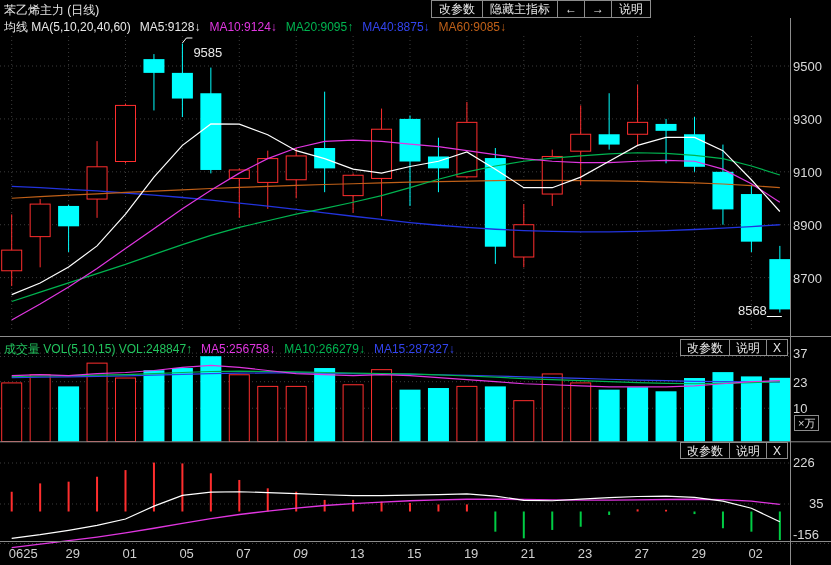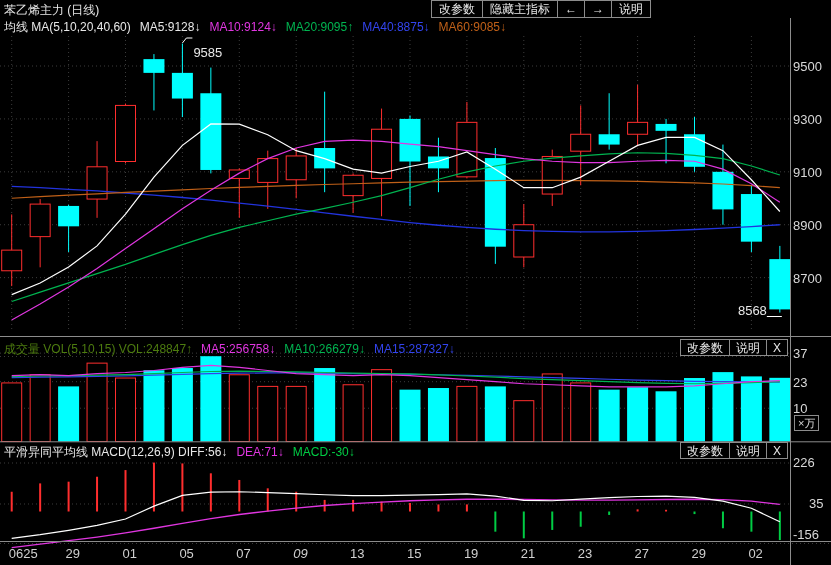--- a/index.html
+++ b/index.html
@@ -195,29 +195,28 @@
       <button class="tbtn">改参数</button>
       <button class="tbtn">隐藏主指标</button>
       <button class="tbtn">←</button>
       <button class="tbtn">→</button>
       <button class="tbtn">说明</button>
     </div>
   </div>
 
   <div id="main-indicators" class="indrow"><span class="ind" style="color: rgb(232, 232, 232);">均线 MA(5,10,20,40,60)</span><span class="ind" style="color: rgb(232, 232, 232);">MA5:9128↓</span><span class="ind" style="color: rgb(224, 54, 224);">MA10:9124↓</span><span class="ind" style="color: rgb(0, 180, 80);">MA20:9095↑</span><span class="ind" style="color: rgb(51, 68, 238);">MA40:8875↓</span><span class="ind" style="color: rgb(192, 96, 24);">MA60:9085↓</span></div>
 
-  <div id="vol-indicators" class="indrow"><span class="ind" style="color: #4d7c0f; margin-top: 6px;">成交量 VOL(5,10,15) VOL:248847↑</span><span class="ind" style="color: rgb(224, 54, 224);">MA5:256758↓</span><span class="ind" style="color: rgb(0, 180, 80);">MA10:266279↓</span><span class="ind" style="color: rgb(51, 68, 238);">MA15:287327↓</span></div>
+  <div id="vol-indicators" class="indrow"><span class="ind" style="color: #22c55e; margin-top: 6px;">成交量 VOL(5,10,15) VOL:248847↑</span><span class="ind" style="color: rgb(224, 54, 224);">MA5:256758↓</span><span class="ind" style="color: rgb(0, 180, 80);">MA10:266279↓</span><span class="ind" style="color: rgb(51, 68, 238);">MA15:287327↓</span></div>
   <div id="vol-btns">
     <button class="sbtn">改参数</button>
     <button class="sbtn">说明</button>
     <button class="sbtn">X</button>
   </div>
   <div class="unit-box">×万</div>
 
-  <div id="macd-indicators" class="indrow"><span class="ind" style="color: rgb(232, 232, 232);">平滑异同平均线 MACD(12,26,9) DIFF:56↓</span><span class="ind" style="color: rgb(224, 54, 224);">DEA:71↓</span><span class="ind" style="color: rgb(0, 204, 68);">MACD:-30↓</span></div>
   <div id="macd-btns">
     <button class="sbtn">改参数</button>
     <button class="sbtn">说明</button>
     <button class="sbtn">X</button>
   </div>
 <span class="ylab" style="left: 793px; top: 59px;">9500</span>
     <span class="ylab" style="left: 793px; top: 111.91px;">9300</span>
     <span class="ylab" style="left: 793px; top: 164.82px;">9100</span>
     <span class="ylab" style="left: 793px; top: 217.73px;">8900</span>
     <span class="ylab" style="left: 793px; top: 270.64px;">8700</span>

